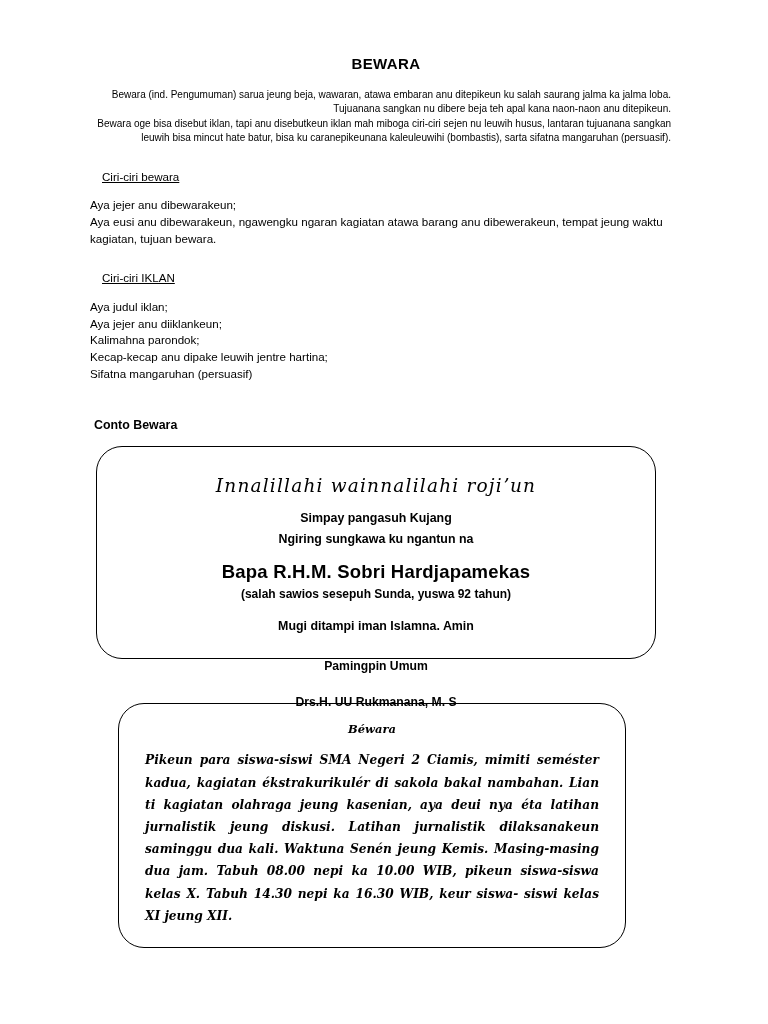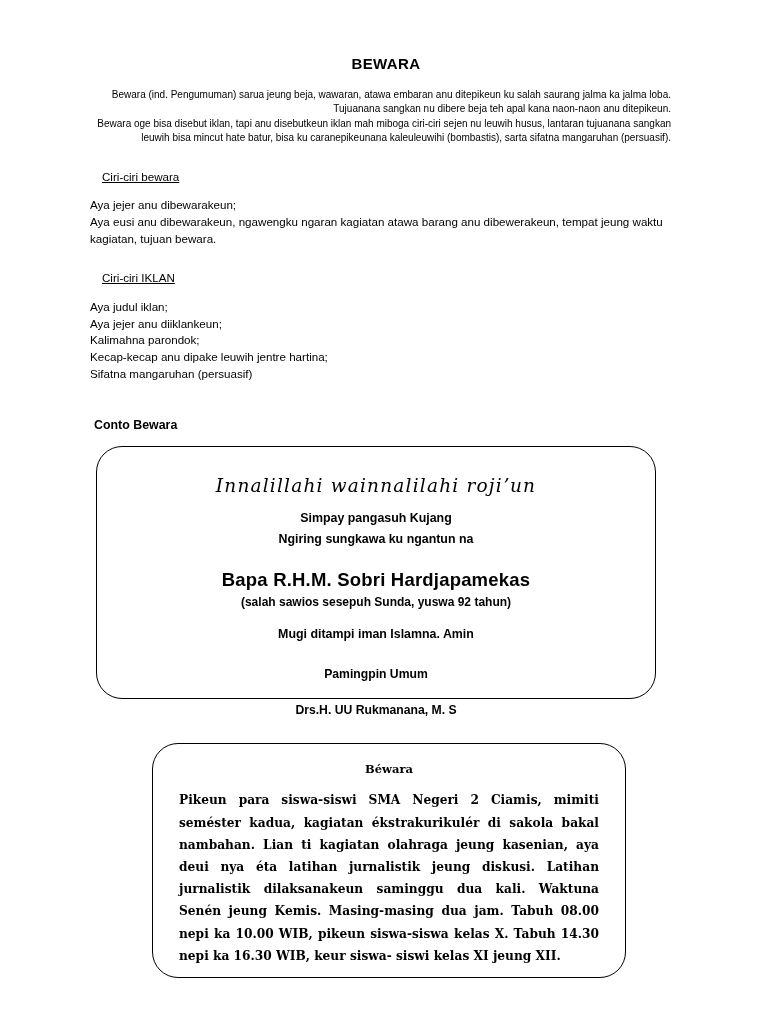--- a/index.html
+++ b/index.html
@@ -61,38 +61,38 @@
   
   .card {
     border: 1.6px solid #000;
     border-radius: 26px;
     box-sizing: border-box;
   }
   .card-obituary {
     margin: 0 26px 0 6px;
     padding: 24px 20px 26px 20px;
     text-align: center;
-    height: 253px;
+    height: 213px;
   }
   .ob-arabic {
     font-family: "DejaVu Serif", serif;
     font-style: italic;
     font-size: 18.5px;
     letter-spacing: 1.2px;
     margin: 4px 0 12px 0;
   }
   .ob-line {
     font-weight: bold;
     font-size: 12.4px;
     line-height: 1.65;
   }
   .ob-name {
     font-weight: bold;
     font-size: 18.5px;
-    margin: 20px 0 4px 0;
+    margin: 12px 0 4px 0;
     letter-spacing: 0.2px;
   }
   .ob-sub {
     font-weight: bold;
     font-size: 12px;
     margin-bottom: 18px;
   }
   .ob-doa {
     font-weight: bold;
     font-size: 12.4px;
@@ -103,24 +103,25 @@
     font-size: 12.2px;
     margin-bottom: 22px;
   }
   .ob-signer {
     font-weight: bold;
     font-size: 12.2px;
   }
 
   
   .card-bewara {
-    margin: 44px 56px 0 62px;
-    padding: 18px 26px 10px 26px;
+    margin: 44px 56px 0 28px;
+    padding: 18px 26px 20px 26px;
     font-family: "DejaVu Serif", serif;
     font-weight: bold;
+    font-style: italic;
   }
   .bw-title {
     text-align: center;
     font-size: 11.5px;
     margin-bottom: 13px;
   }
   .bw-body {
     font-size: 12.2px;
     line-height: 1.82;
     text-align: justify;

